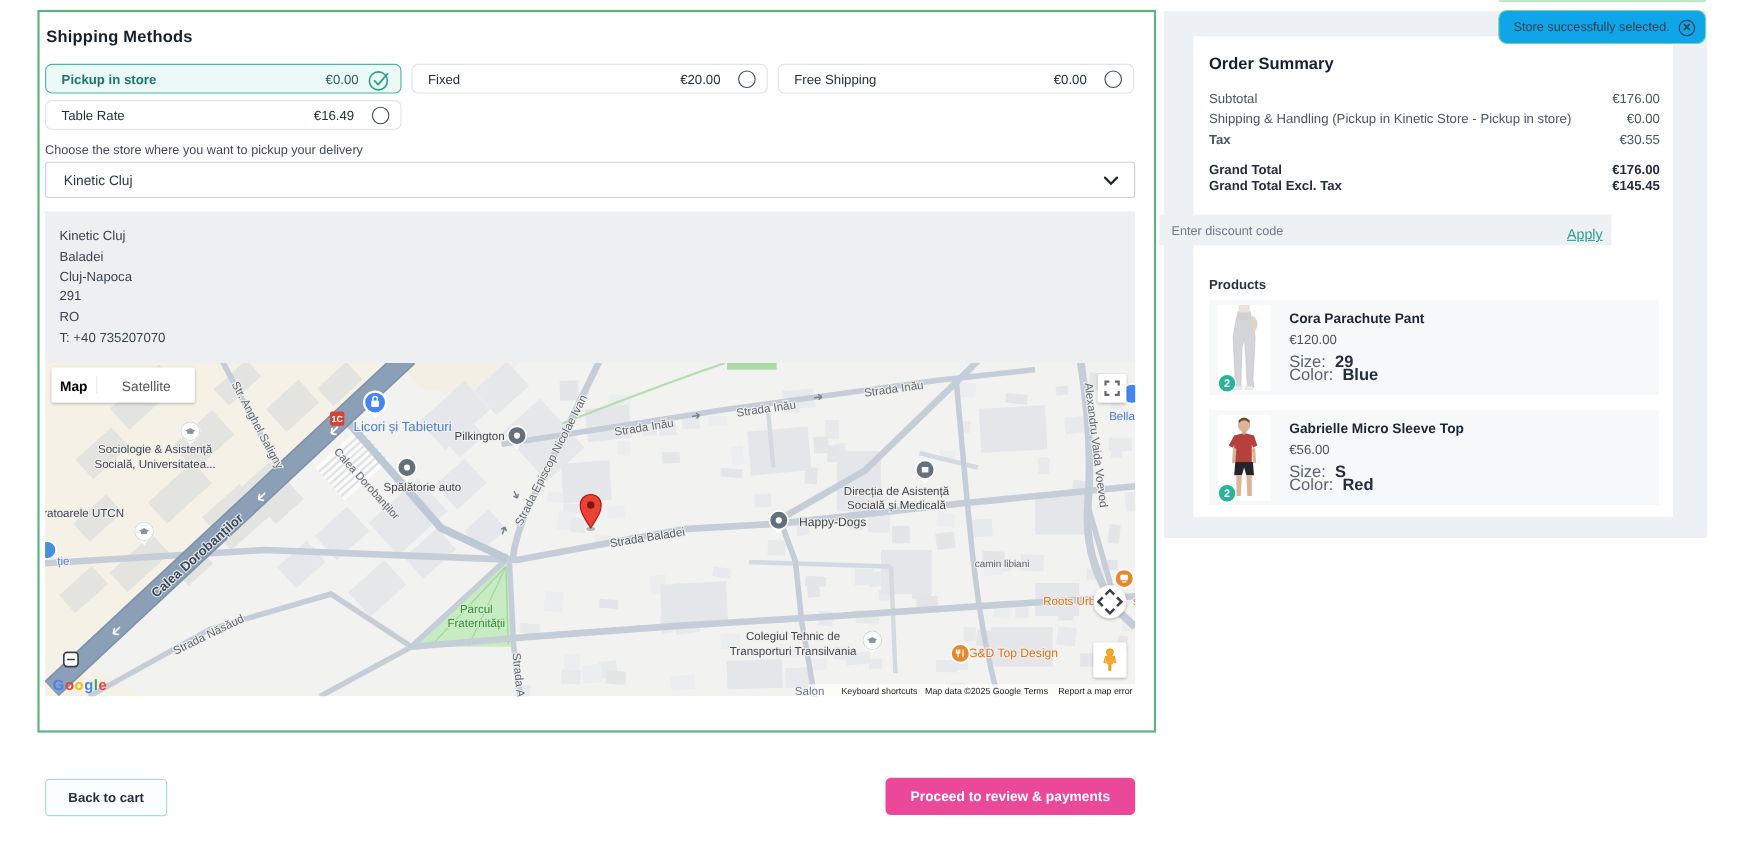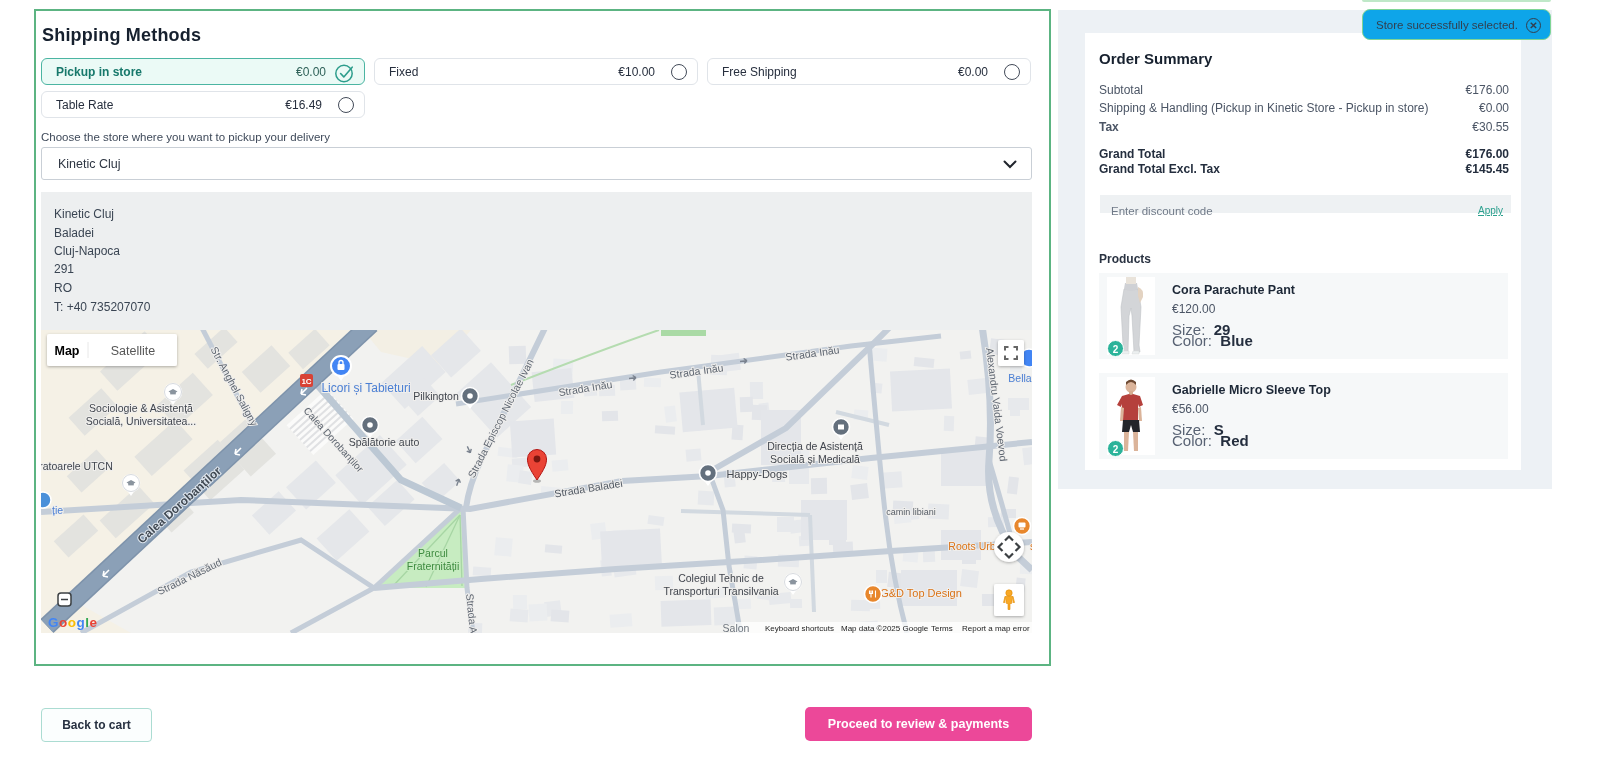--- a/index.html
+++ b/index.html
@@ -1,36 +1,36 @@
 <!DOCTYPE html>
 <html><head><meta charset="utf-8"><style>
 * { margin:0; padding:0; box-sizing:border-box; }
 body { font-family:"Liberation Sans", sans-serif; background:#fff; width:1600px; height:769px; position:relative; overflow:hidden; }
 .abs { position:absolute; }
 .panel { left:34px; top:9px; width:1017px; height:657px; border:2px solid #5cb482; background:#fff; }
-.ptitle { left:42px; top:25px; font-size:18px; font-weight:bold; color:#16202e; letter-spacing:.2px; }
+.ptitle { left:42px; top:25px; font-size:15px; font-weight:bold; color:#16202e; letter-spacing:.2px; }
 .scard { height:27px; width:324px; border:1px solid #e0e4e9; border-radius:6px; background:#fff; font-size:12px; color:#272f3e; }
 .scard .nm { position:absolute; left:14px; top:6px; }
 .scard .pr { position:absolute; right:42px; top:6px; color:#272f3e; }
 .scard .circ { position:absolute; right:10px; top:5px; width:16px; height:16px; border:1.4px solid #434b59; border-radius:50%; }
 .scard.sel { background:#ebfaf6; border:1px solid #4bb5a2; }
 .scard.sel .nm { color:#17786b; font-weight:bold;}
 .lbl { left:41px; top:131px; font-size:11.5px; color:#3f4a5a; }
 .select { left:41px; top:147px; width:991px; height:33px; border:1px solid #c9cfd6; border-radius:3px; background:#fff; }
 .select .txt { position:absolute; left:16px; top:9px; font-size:12.5px; color:#2d3542; }
 .store { left:41px; top:192px; width:991px; height:138px; background:#edeff0; }
 .store div { position:absolute; left:13px; font-size:12px; color:#3a4553; }
 .mapwrap { left:41px; top:330px; width:991px; height:303px; }
 .sidebg { left:1058px; top:10px; width:494px; height:479px; background:#edf1f5; }
 .scardw { left:1085px; top:33px; width:436px; height:437px; background:#fff; }
 .ostitle { left:1099px; top:50px; font-size:15px; font-weight:bold; color:#16202e; }
 .srow { position:absolute; font-size:12px; color:#4b5565; }
-.disc { left:1100px; top:195px; width:411px; height:18px; background:#eef1f3; }
+.disc { left:1054px; top:195px; width:411px; height:28px; background:#eef1f3; }
 .disc .ph { position:absolute; left:11px; top:10px; font-size:11.5px; color:#707a88; }
-.disc .ap { position:absolute; right:8px; top:10px; font-size:10px; color:#2ba08e; text-decoration:underline; }
+.disc .ap { position:absolute; right:8px; top:10px; font-size:13px; color:#2ba08e; text-decoration:underline; }
 .prodt { left:1099px; top:252px; font-size:12px; font-weight:bold; color:#2a3342; }
 .pcard { left:1099px; width:409px; height:86px; background:#f6f8f9; }
 .pthumb { position:absolute; left:8px; top:4px; width:48px; height:78px; background:#fff; }
 .badge { position:absolute; left:0px; top:63px; width:17px; height:17px; border-radius:50%; background:#2bb39a; color:#fff; font-size:10px; font-weight:bold; text-align:center; line-height:17px; border:1.5px solid #fff; }
 .pname { position:absolute; left:73px; top:10px; font-size:12.5px; font-weight:bold; color:#1c2736; }
 .pprice { position:absolute; left:73px; top:29px; font-size:12px; color:#4b5565; }
 .pattr { position:absolute; left:73px; font-size:15px; color:#596374; }
 .pattr b { color:#242e3e; }
 .toast { left:1362px; top:9px; width:189px; height:31px; background:#0ea5e9; border:1px solid #7fd595; border-radius:8px; }
 .toast .t { position:absolute; left:13px; top:8.5px; font-size:11.5px; color:#333f4e; }
@@ -46,21 +46,21 @@
 <div class="abs scard sel" style="left:41px;top:58px">
     <span class="nm">Pickup in store</span>
     <span class="pr" style="right:38px;color:#2e6158">€0.00</span>
     <svg width="22" height="22" viewBox="0 0 22 22" style="position:absolute;right:8px;top:2.5px">
       <circle cx="10" cy="11.5" r="8.2" fill="none" stroke="#2d9d8c" stroke-width="1.5"></circle>
       <path d="M6.6,11.5 l3.2,3.4 L18.2,5.2" stroke="#2d9d8c" stroke-width="1.6" fill="none" stroke-linecap="round" stroke-linejoin="round"></path>
     </svg>
   </div>
 <div class="abs scard" style="left:374px;top:58px">
     <span class="nm">Fixed</span>
-    <span class="pr">€10.00</span>
+    <span class="pr">€20.00</span>
     <span class="circ"></span>
   </div>
 <div class="abs scard" style="left:707px;top:58px">
     <span class="nm">Free Shipping</span>
     <span class="pr">€0.00</span>
     <span class="circ"></span>
   </div>
 <div class="abs scard" style="left:41px;top:91px">
     <span class="nm">Table Rate</span>
     <span class="pr">€16.49</span>

